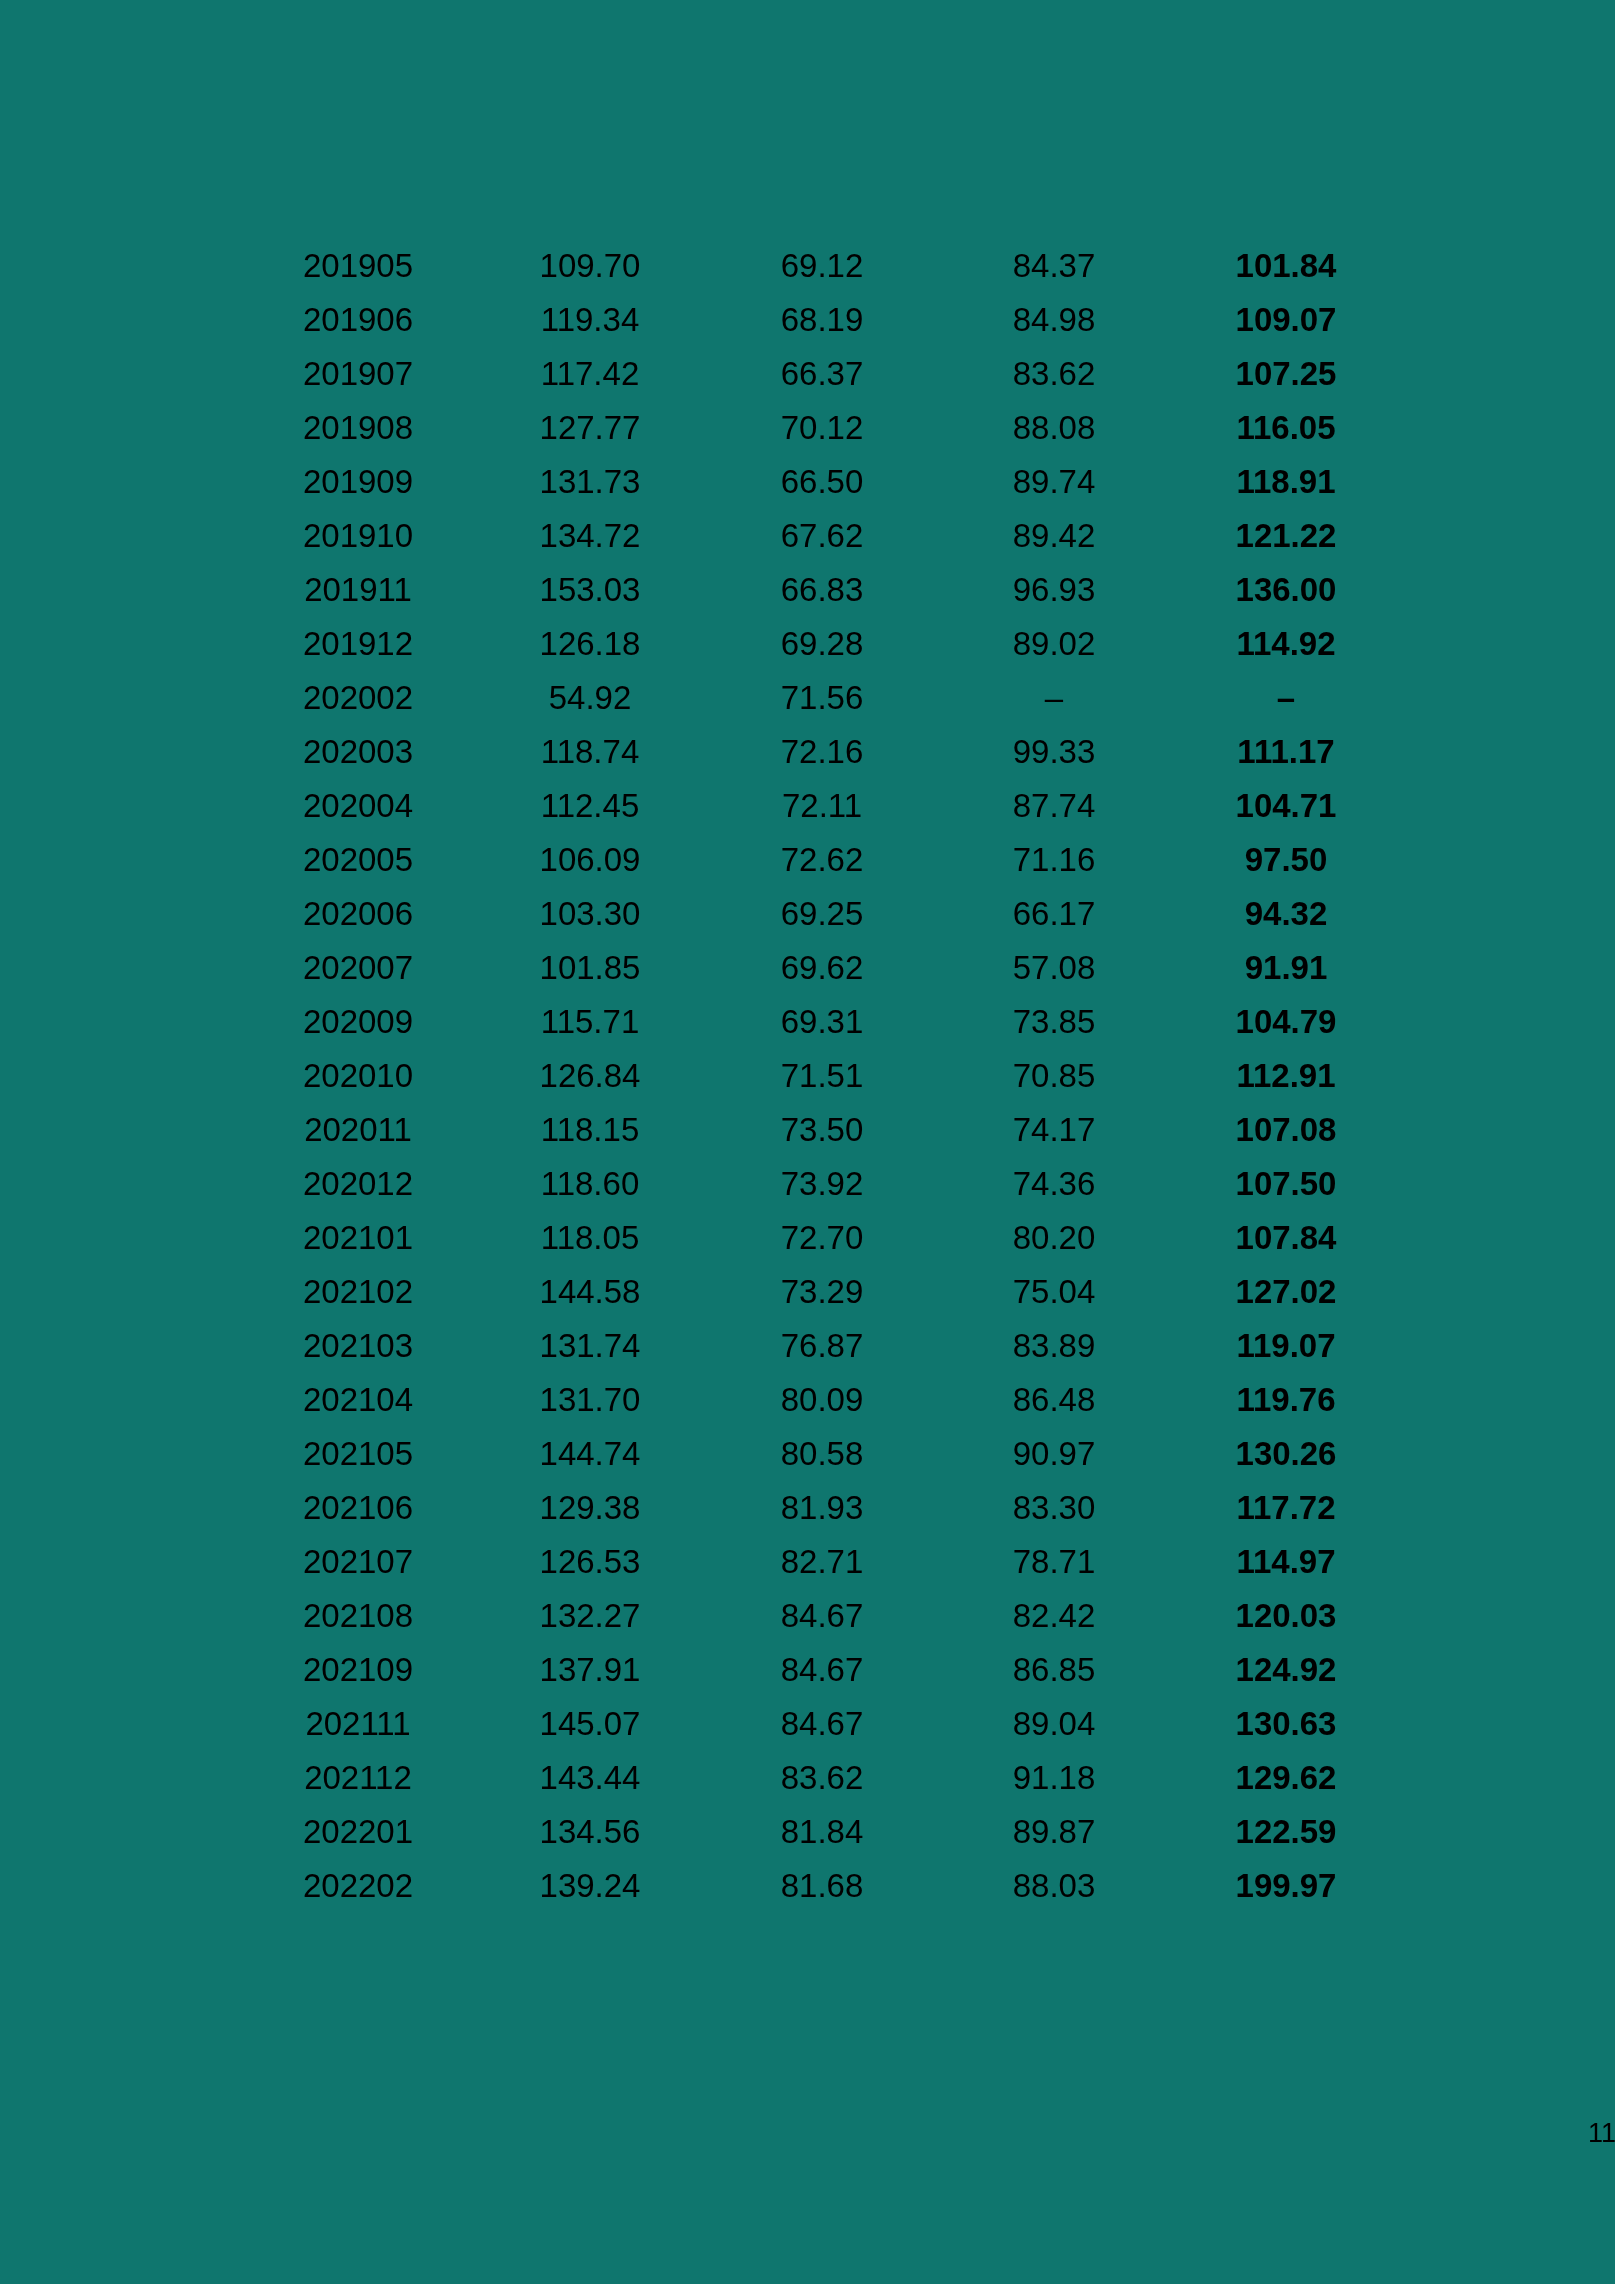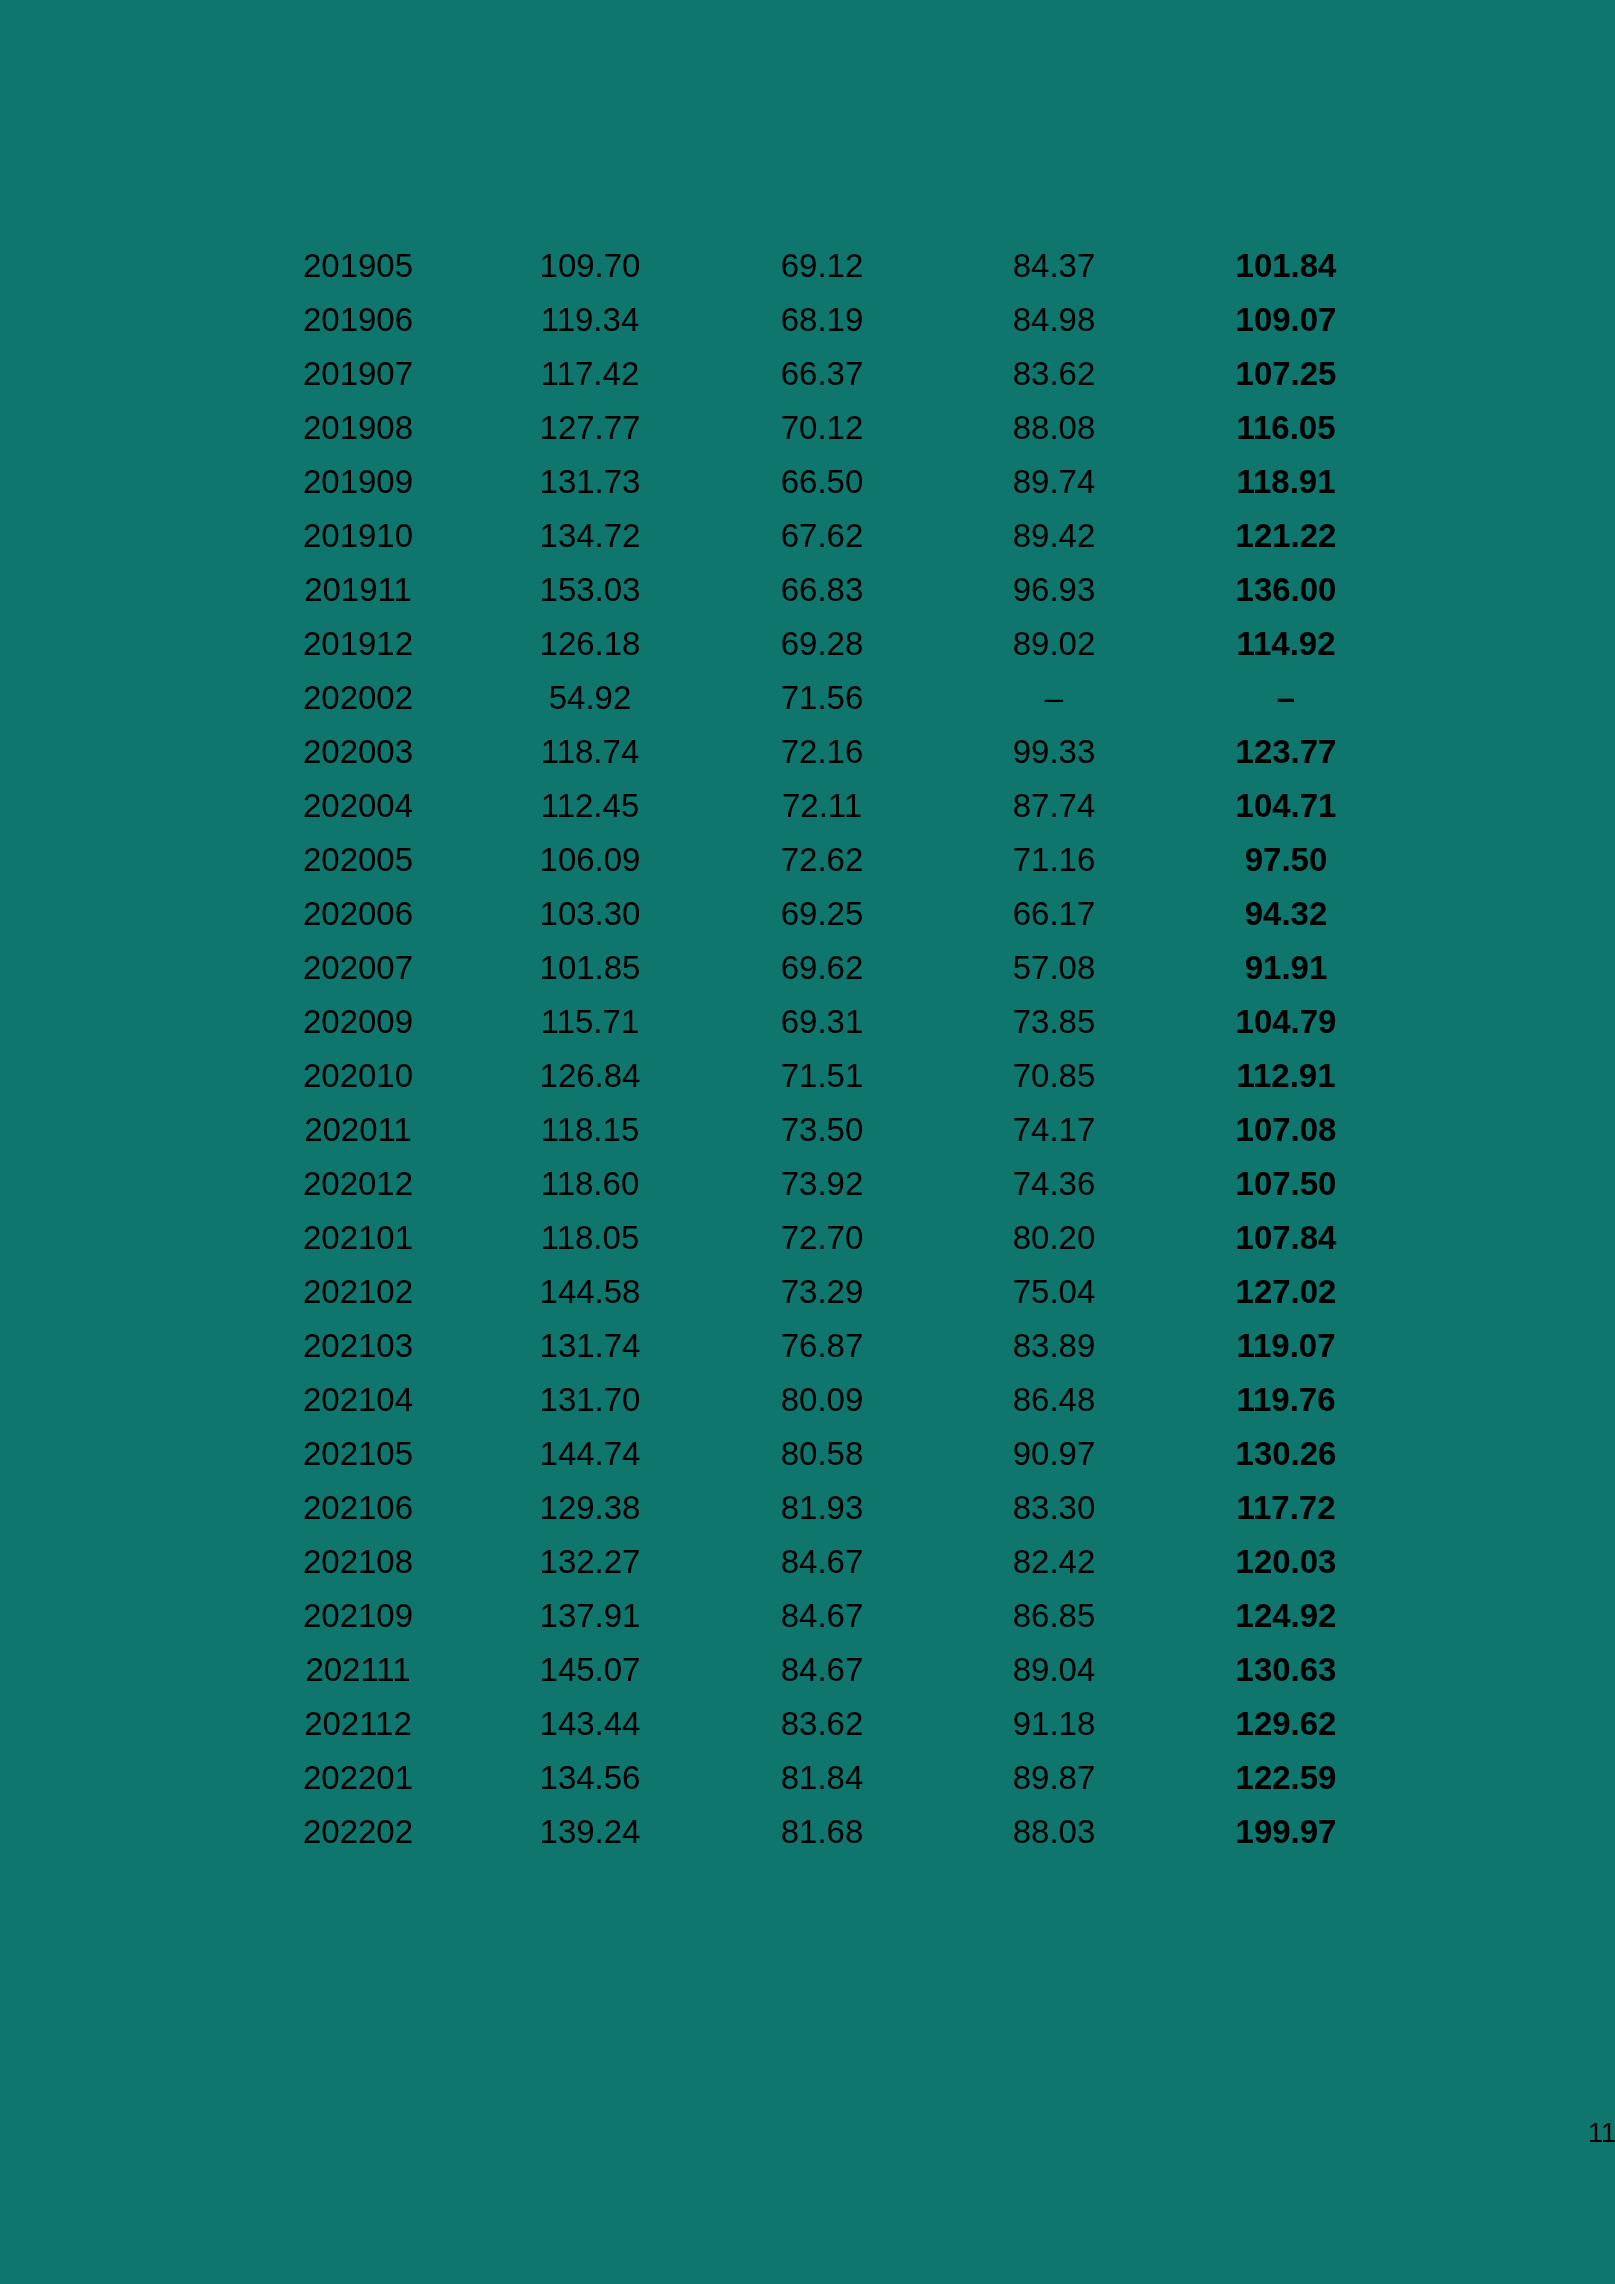--- a/index.html
+++ b/index.html
@@ -116,21 +116,21 @@
         <span class="cell">54.92</span>
         <span class="cell">71.56</span>
         <span class="cell">–</span>
         <span class="cell total">–</span>
       </div>
       <div class="row">
         <span class="cell">202003</span>
         <span class="cell">118.74</span>
         <span class="cell">72.16</span>
         <span class="cell">99.33</span>
-        <span class="cell total">123.77</span>
+        <span class="cell total">111.17</span>
       </div>
       <div class="row">
         <span class="cell">202004</span>
         <span class="cell">112.45</span>
         <span class="cell">72.11</span>
         <span class="cell">87.74</span>
         <span class="cell total">104.71</span>
       </div>
       <div class="row">
         <span class="cell">202005</span>
@@ -215,20 +215,27 @@
         <span class="cell">80.58</span>
         <span class="cell">90.97</span>
         <span class="cell total">130.26</span>
       </div>
       <div class="row">
         <span class="cell">202106</span>
         <span class="cell">129.38</span>
         <span class="cell">81.93</span>
         <span class="cell">83.30</span>
         <span class="cell total">117.72</span>
+      </div>
+      <div class="row">
+        <span class="cell">202107</span>
+        <span class="cell">126.53</span>
+        <span class="cell">82.71</span>
+        <span class="cell">78.71</span>
+        <span class="cell total">114.97</span>
       </div>
       <div class="row">
         <span class="cell">202108</span>
         <span class="cell">132.27</span>
         <span class="cell">84.67</span>
         <span class="cell">82.42</span>
         <span class="cell total">120.03</span>
       </div>
       <div class="row">
         <span class="cell">202109</span>

